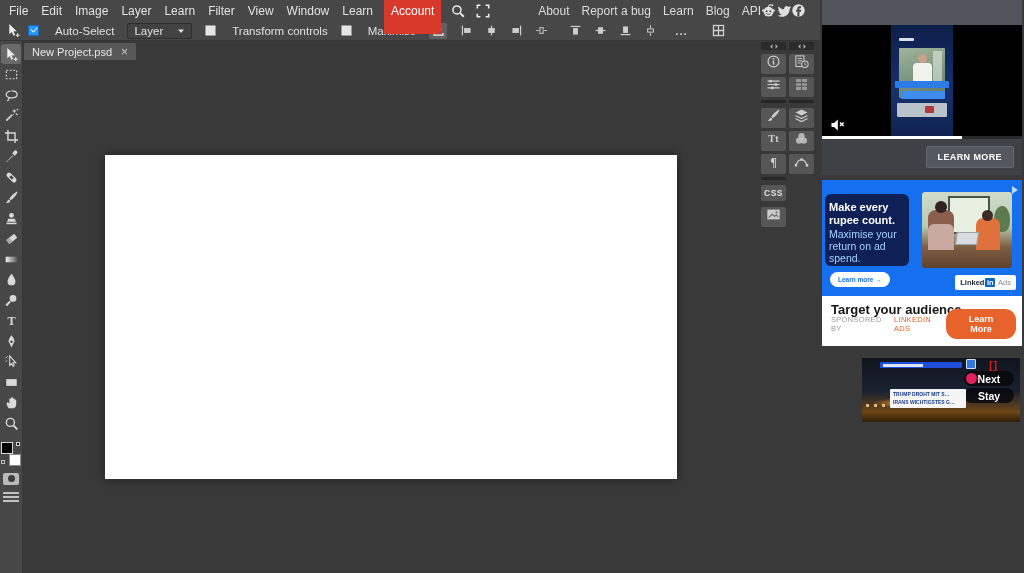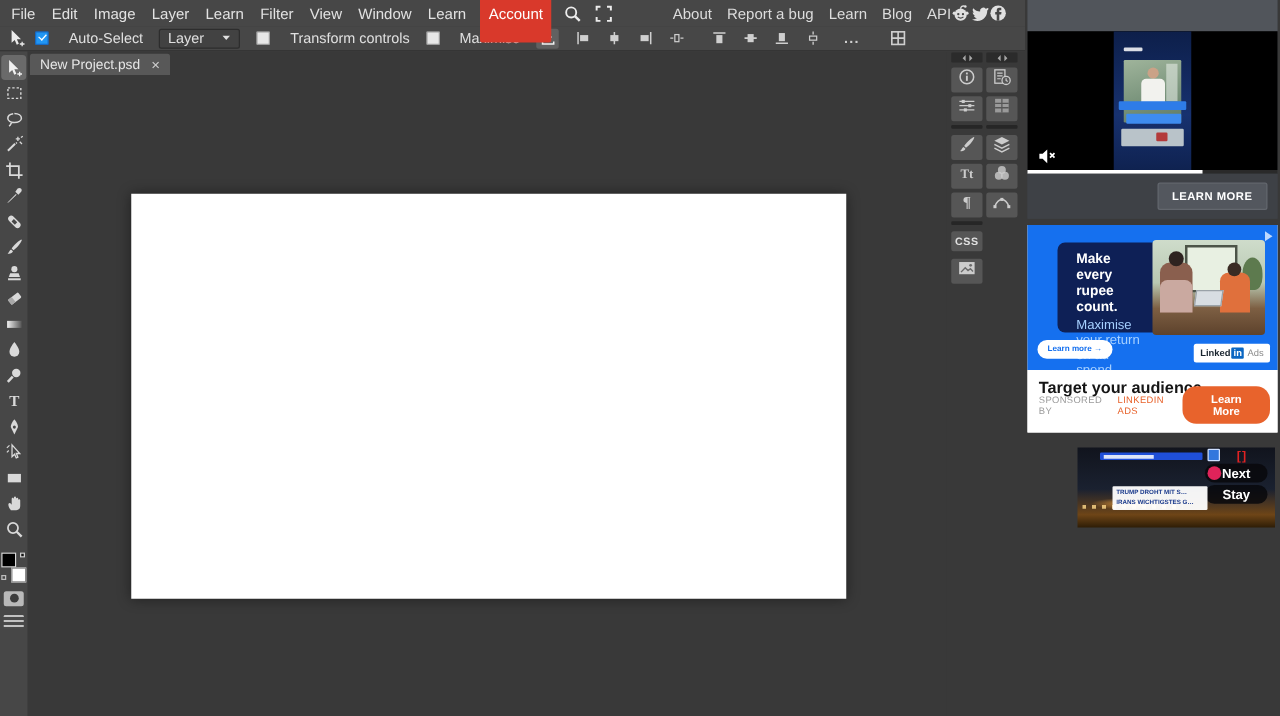--- a/index.html
+++ b/index.html
@@ -90,21 +90,21 @@
   #va-progress{position:absolute;left:0;top:136px;width:200px;height:3px;background:#2a2a2a;}
   #va-progress-fill{height:3px;background:#fff;}
   #va-cta-row{position:absolute;left:0;top:139px;width:200px;height:36px;background:#3e4146;}
   #va-cta{position:absolute;right:8px;top:7px;background:#53575e;border:1px solid #63676e;color:#fff;font-size:9px;font-weight:bold;letter-spacing:.4px;padding:5px 11px;border-radius:2px;font-family:inherit;}
 
   
   #li-ad{position:absolute;left:2px;top:180px;width:200px;height:166px;background:#fff;}
   #li-blue{position:relative;width:200px;height:116px;background:var(--libg,#1570ef);overflow:hidden;}
   #li-adchoices{position:absolute;right:2px;top:1px;width:10px;height:10px;}
   #li-adchoices svg{width:10px;height:10px;}
-  #li-card{position:absolute;left:24px;top:14px;width:84px;height:72px;background:var(--linavy,#0e2056);border-radius:6px;padding:7px 15px;}
+  #li-card{position:absolute;left:3px;top:14px;width:84px;height:72px;background:var(--linavy,#0e2056);border-radius:6px;padding:7px 4px;}
   #li-headline{color:#fff;font-weight:bold;font-size:11px;line-height:1.18;}
   #li-sub{color:var(--lilight,#a6d0ff);font-size:10.5px;line-height:1.15;margin-top:1px;}
   #li-photo{position:absolute;left:100px;top:12px;width:90px;height:76px;border-radius:3px;overflow:hidden;background:linear-gradient(180deg,#cfdccb 0%,#b9c9b2 45%,#7d5f43 72%,#5d422c 100%);}
   .li-window{position:absolute;left:26px;top:4px;width:42px;height:38px;background:#e8f0e2;border:2px solid #4c5448;}
   .li-plant{position:absolute;right:2px;top:14px;width:16px;height:26px;background:#5d7a4e;border-radius:50% 50% 40% 40%;}
   .li-person1{position:absolute;left:6px;top:18px;width:26px;height:40px;background:#8a5f4e;border-radius:8px 8px 0 0;}
   .li-person1 i{position:absolute;left:7px;top:-9px;width:12px;height:12px;border-radius:50%;background:#2e2320;}
   .li-person1 b{position:absolute;left:0;top:14px;width:26px;height:26px;background:#caa9a0;border-radius:6px 6px 0 0;}
   .li-person2{position:absolute;right:12px;top:26px;width:24px;height:32px;background:#e0703c;border-radius:7px 7px 0 0;}
   .li-person2 i{position:absolute;left:6px;top:-8px;width:11px;height:11px;border-radius:50%;background:#3a2b24;}

